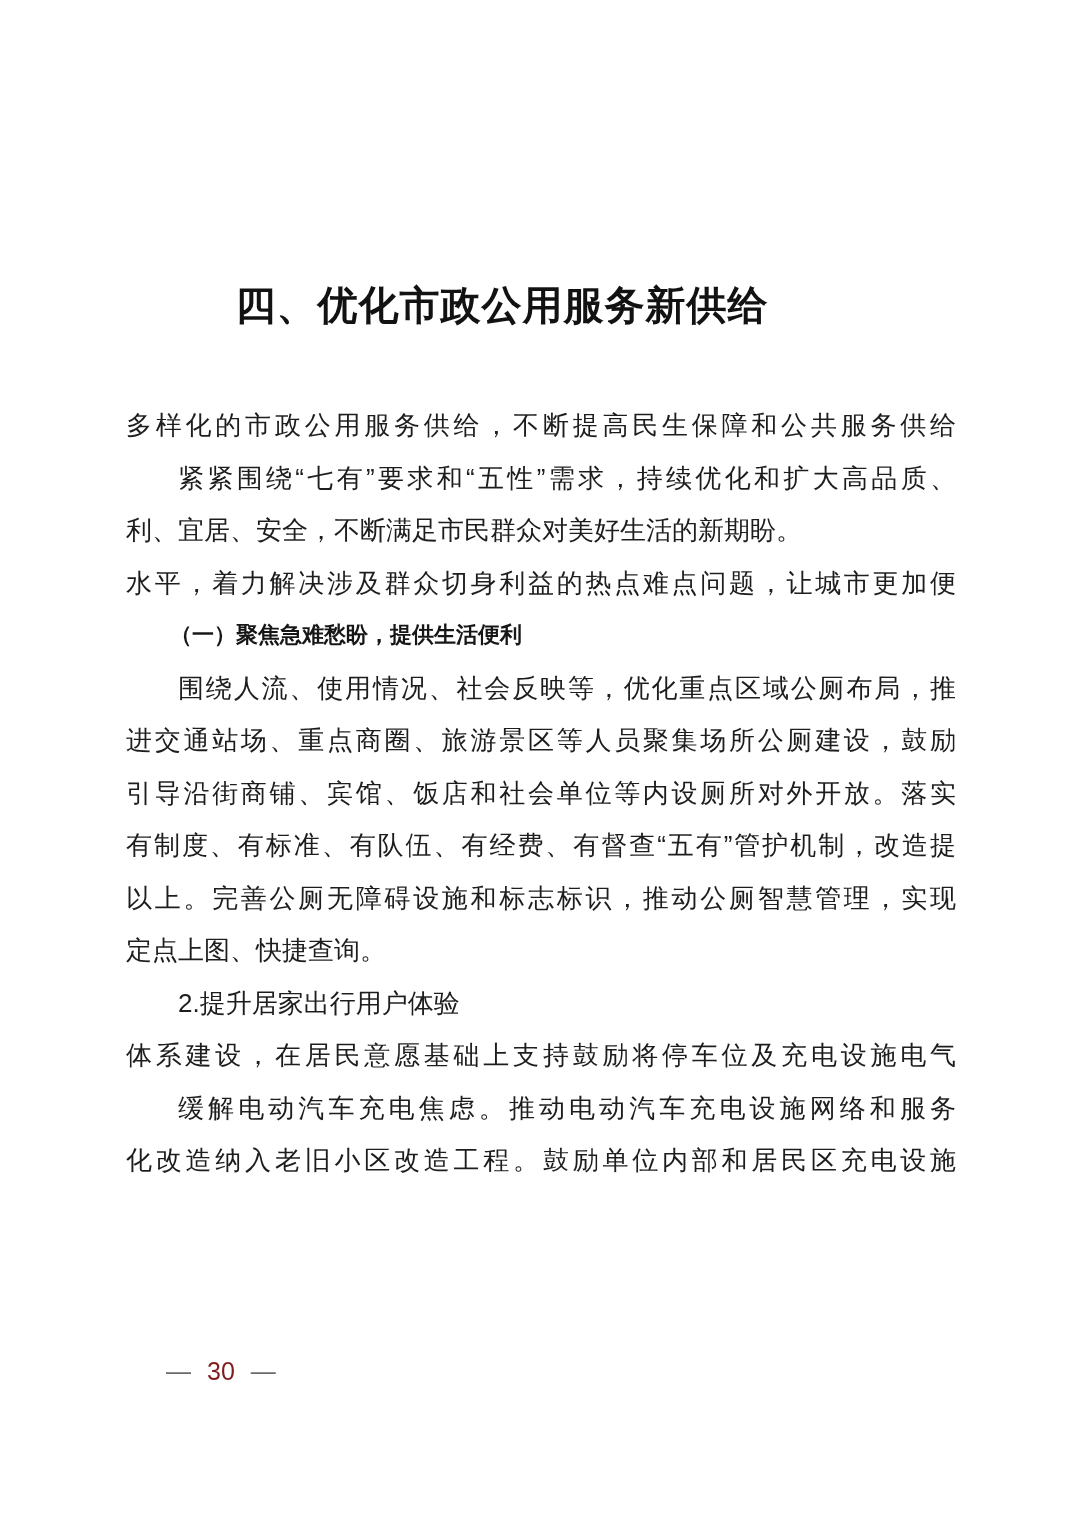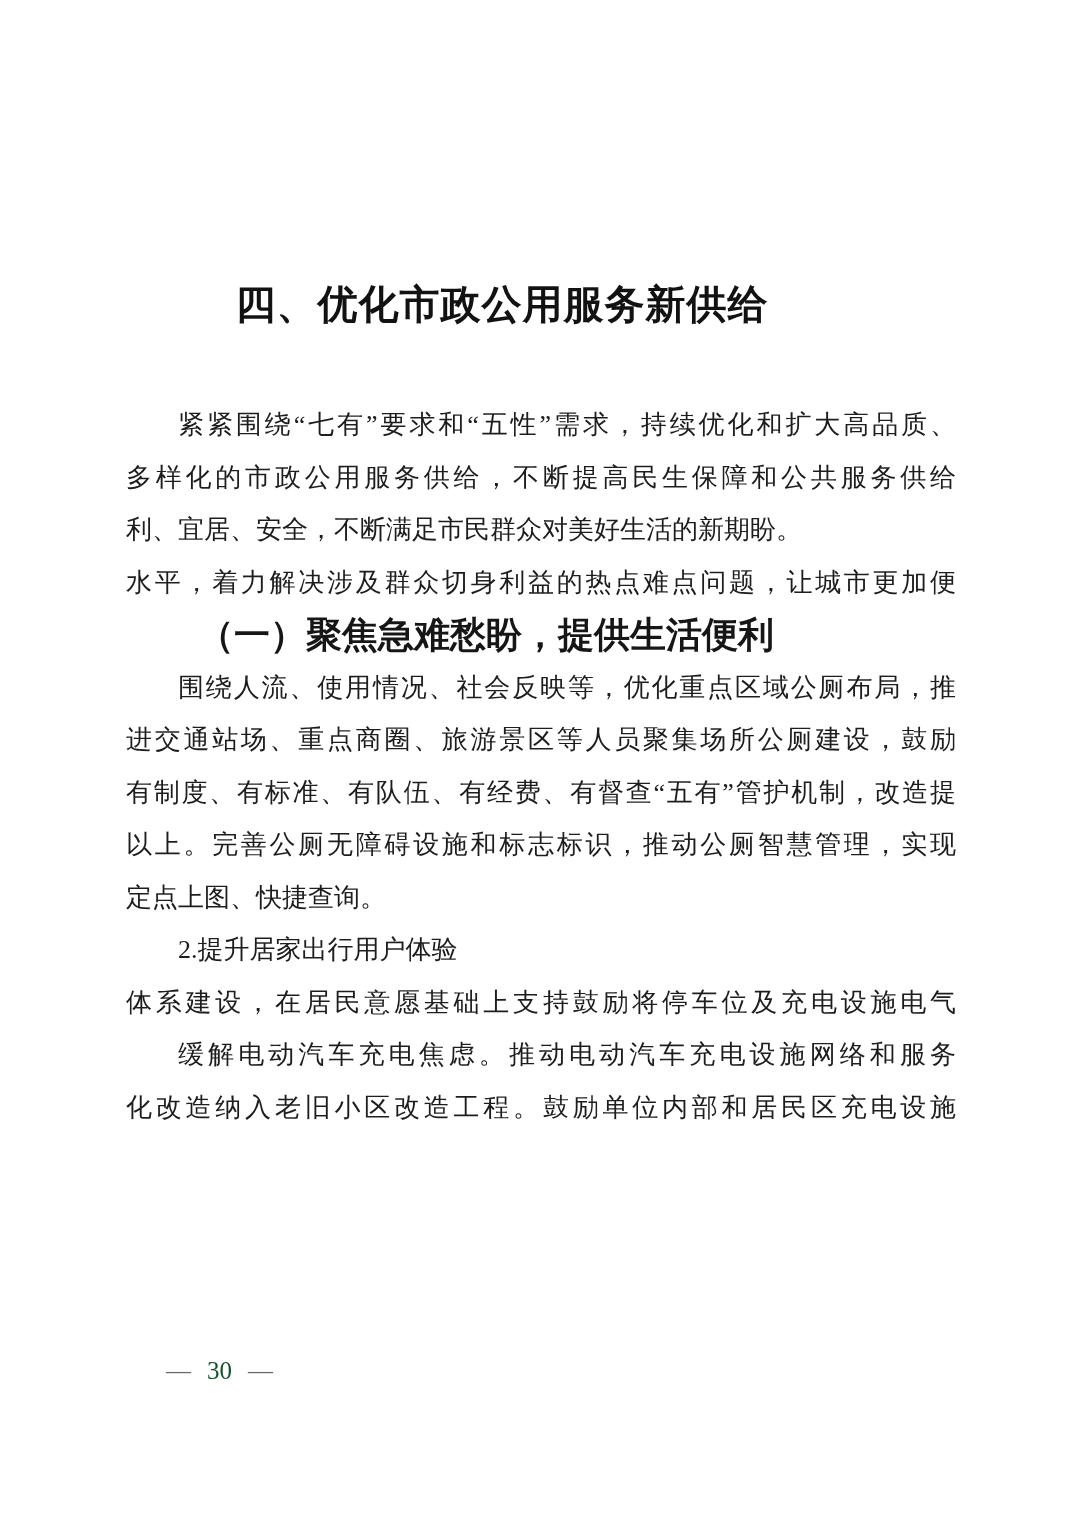--- a/index.html
+++ b/index.html
@@ -6,21 +6,21 @@
     margin: 0;
     padding: 0;
     background: #ffffff;
   }
   .page {
     position: relative;
     width: 1004px;
     height: 1527px;
     background: #ffffff;
     overflow: hidden;
-    font-family: Liberation Serif, serif;
+    font-family: Liberation Sans, sans-serif;
     color: #1d1d1d;
   }
   .doc-title {
     position: absolute;
     top: 278px;
     left: 0;
     width: 100%;
     height: 54px;
     line-height: 54px;
     text-align: center;
@@ -44,21 +44,21 @@
     overflow: visible;
   }
   .ln.left {
     text-align-last: left;
   }
   .ln.ind {
     text-indent: 2em;
   }
   .ln.sec {
     font-weight: 700;
-    font-size: 36px;
+    font-size: 22px;
     text-align-last: left;
     color: #161616;
   }
   .ln.sub {
     text-align-last: left;
   }
   .footer {
     position: absolute;
     top: 1350px;
     left: 166px;
@@ -67,42 +67,43 @@
     font-size: 25px;
     white-space: nowrap;
   }
   .footer .dash {
     color: #6a6a6a;
     letter-spacing: 0;
   }
   .footer .num {
     display: inline-block;
     margin: 0 16px;
-    color: #14532d;
+    color: #7f1d1d;
   }
 </style>
 </head>
 <body>
 
 <div class="page">
 
   <div class="doc-title">四、优化市政公用服务新供给</div>
 
   <div class="body-text">
 
+    <div class="ln">多样化的市政公用服务供给，不断提高民生保障和公共服务供给</div>
     <div class="ln ind">紧紧围绕“七有”要求和“五性”需求，持续优化和扩大高品质、</div>
-    <div class="ln">多样化的市政公用服务供给，不断提高民生保障和公共服务供给</div>
     <div class="ln left">利、宜居、安全，不断满足市民群众对美好生活的新期盼。</div>
     <div class="ln">水平，着力解决涉及群众切身利益的热点难点问题，让城市更加便</div>
 
     <div class="ln sec ind">（一）聚焦急难愁盼，提供生活便利</div>
 
 
     <div class="ln ind">围绕人流、使用情况、社会反映等，优化重点区域公厕布局，推</div>
     <div class="ln">进交通站场、重点商圈、旅游景区等人员聚集场所公厕建设，鼓励</div>
+    <div class="ln">引导沿街商铺、宾馆、饭店和社会单位等内设厕所对外开放。落实</div>
     <div class="ln">有制度、有标准、有队伍、有经费、有督查“五有”管护机制，改造提</div>
     <div class="ln">以上。完善公厕无障碍设施和标志标识，推动公厕智慧管理，实现</div>
     <div class="ln left">定点上图、快捷查询。</div>
 
     <div class="ln sub ind">2.提升居家出行用户体验</div>
 
     <div class="ln">体系建设，在居民意愿基础上支持鼓励将停车位及充电设施电气</div>
     <div class="ln ind">缓解电动汽车充电焦虑。推动电动汽车充电设施网络和服务</div>
     <div class="ln">化改造纳入老旧小区改造工程。鼓励单位内部和居民区充电设施</div>
 

